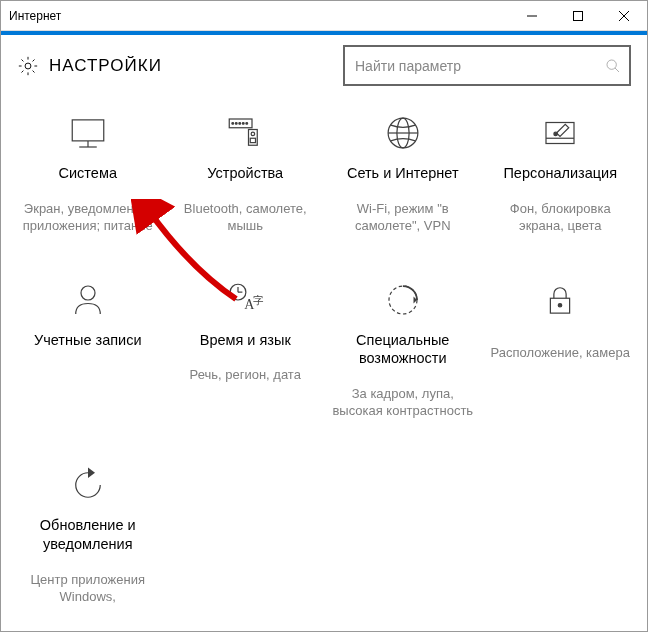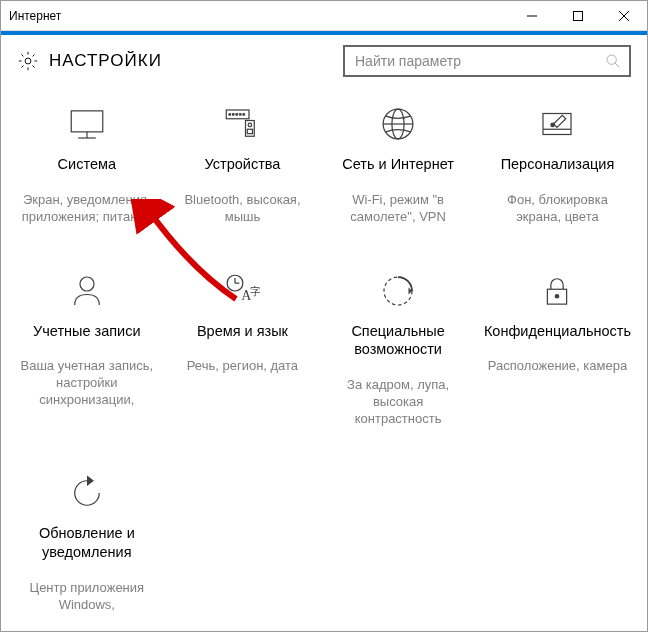--- a/index.html
+++ b/index.html
@@ -40,21 +40,21 @@
     justify-content: center;
   }
   .gear { width: 22px; height: 22px; stroke: #000; fill: none; }
   .header-title {
     font-size: 17px;
     letter-spacing: 1px;
     margin-left: 10px;
     flex: 1;
   }
   .search-box {
-    width: 288px; height: 32px;
+    width: 288px; height: 41px;
     border: 2px solid #666;
     display: flex; align-items: center;
     padding: 0 8px;
   }
   .search-box input {
     border: none; outline: none; flex: 1;
     font-size: 14px; color: #666;
     background: transparent;
   }
   .search-box input::placeholder { color: #888; }
@@ -148,21 +148,21 @@
           <circle cx="14" cy="13" r="1" fill="#404040"></circle>
           <circle cx="18" cy="13" r="1" fill="#404040"></circle>
           <circle cx="22" cy="13" r="1" fill="#404040"></circle>
           <circle cx="26" cy="13" r="1" fill="#404040"></circle>
       <rect x="28" y="20" width="10" height="18"></rect>
           <circle cx="33" cy="25" r="2"></circle>
           <rect x="30" y="30" width="6" height="5"></rect>
     </svg>
       </div>
     <div class="tile-title">Устройства</div>
-    <div class="tile-desc">Bluetooth, высокая, мышь</div>
+    <div class="tile-desc">Bluetooth, самолете, мышь</div>
   </div>
 
   <div class="tile">
     <div class="icon-wrap">
         <svg viewBox="0 0 48 48">
       <circle cx="24" cy="24" r="17"></circle>
       <ellipse cx="24" cy="24" rx="7" ry="17"></ellipse>
       <line x1="7" y1="24" x2="41" y2="24"></line>
       <path d="M10 15 Q24 20 38 15"></path>
           <path d="M10 33 Q24 28 38 33"></path>
@@ -186,21 +186,20 @@
   </div>
 
   <div class="tile">
     <div class="icon-wrap">
         <svg viewBox="0 0 48 48">
       <circle cx="24" cy="16" r="8"></circle>
           <path d="M10 40 Q10 28 24 28 Q38 28 38 40"></path>
     </svg>
       </div>
     <div class="tile-title">Учетные записи</div>
-    <div class="tile-desc">Ваша учетная запись, настройки синхронизации,</div>
   </div>
 
   <div class="tile">
     <div class="icon-wrap">
         <svg viewBox="0 0 48 48">
       <circle cx="16" cy="15" r="9"></circle>
           <line x1="16" y1="15" x2="16" y2="9"></line>
           <line x1="16" y1="15" x2="21" y2="15"></line>
       <text x="23" y="34" font-size="16" fill="#404040" stroke="none" font-family="Segoe UI">A</text>
       <text x="33" y="28" font-size="12" fill="#404040" stroke="none" font-family="Segoe UI">字</text>
@@ -223,21 +222,20 @@
   </div>
 
   <div class="tile">
     <div class="icon-wrap">
         <svg viewBox="0 0 48 48">
       <rect x="13" y="22" width="22" height="17"></rect>
       <path d="M17 22 v-5 a7 7 0 0 1 14 0 v5"></path>
       <circle cx="24" cy="30" r="2" fill="#404040"></circle>
     </svg>
       </div>
-    <div class="tile-title">Конфиденциальность</div>
     <div class="tile-desc">Расположение, камера</div>
   </div>
 
   <div class="tile">
     <div class="icon-wrap">
         <svg viewBox="0 0 48 48">
       <path d="M38 24 A14 14 0 1 1 24 10"></path>
       <polygon points="24,4 24,16 32,10" fill="#404040" stroke="none"></polygon>
     </svg>
       </div>

